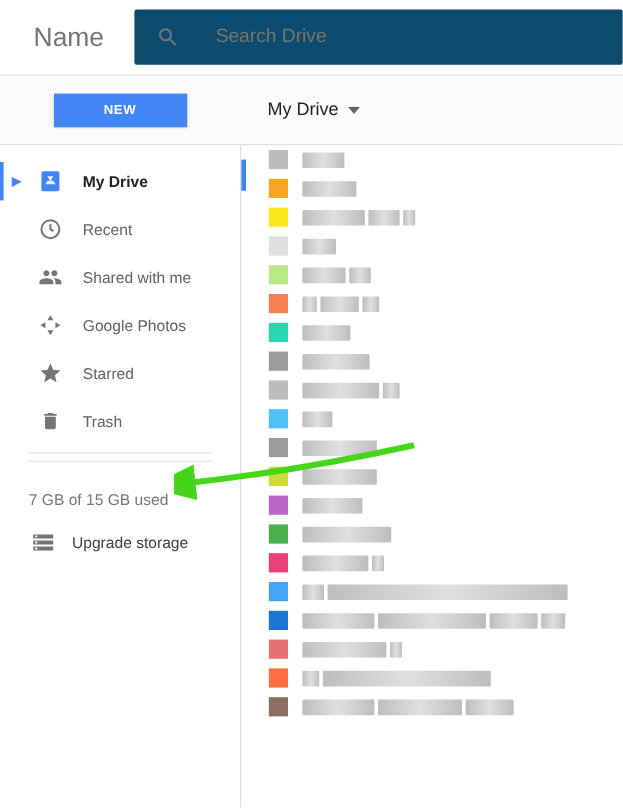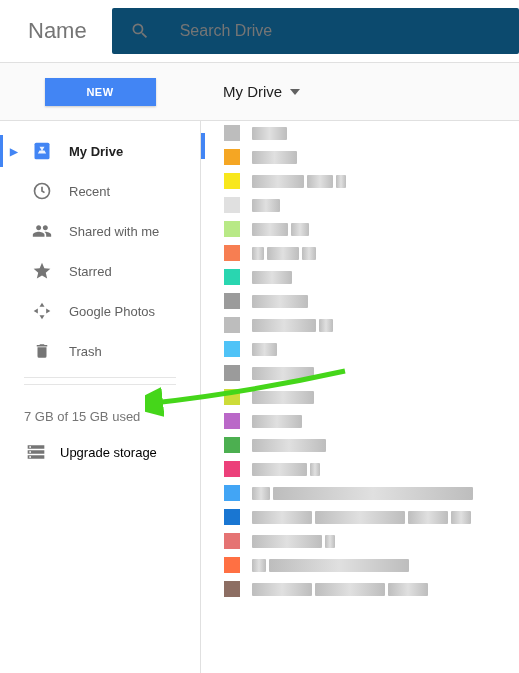--- a/index.html
+++ b/index.html
@@ -27,21 +27,21 @@
 .sidebar { width: 200px; padding-top: 10px; }
 .nav-item { height: 40px; display: flex; align-items: center; padding-left: 30px; font-size: 13px; color: #616161; cursor: pointer; position: relative; }
 .nav-item .icon { width: 24px; display:flex; justify-content:center; color: #757575; }
 .nav-item .lbl { margin-left: 15px; }
 .nav-item.active { color: #212121; font-weight: bold; }
 .nav-item.active .icon { color: #4285F4; }
 .nav-item.active::before { content:''; position:absolute; left:0; top:4px; bottom:4px; width:3px; background:#4285F4; }
 .nav-item.active .expand-caret { position:absolute; left:10px; color:#4285F4; font-size:10px; }
 .nav-sep { border-top: 1px solid #e5e5e5; margin: 6px 24px 6px 24px; }
 .sidebar-footer { padding: 18px 0 0 24px; font-size: 13px; color: #757575; }
-.upgrade { display:flex; align-items:center; margin-top: 18px; cursor:pointer; color:#000000; }
+.upgrade { display:flex; align-items:center; margin-top: 18px; cursor:pointer; color:#404040; }
 .upgrade .icon { width:24px; display:flex; justify-content:center; color:#757575; }
 .upgrade .lbl { margin-left: 12px; }
 
 
 .content { flex:1; border-left: 1px solid #e0e0e0; display:flex; flex-direction:column; overflow:hidden; }
 .colhead { height: 30px; display:flex; align-items:center; padding-left: 23px; font-size: 12px; color:#616161; border-bottom: 1px solid #e0e0e0; position:relative; }
 .colhead .sort { margin-left: 6px; }
 .active-marker { position:absolute; left:0; top:12px; width:4px; height:26px; background:#4285F4; }
 .files { flex:1; overflow:hidden; position:relative; }
 .file-row { height: 24px; display:flex; align-items:center; padding-left: 23px; }
@@ -114,33 +114,33 @@
         <svg width="20" height="20" viewBox="0 0 24 24" fill="#757575">
             <path d="M16 11c1.66 0 3-1.34 3-3s-1.34-3-3-3-3 1.34-3 3 1.34 3 3 3zm-8 0c1.66 0 3-1.34 3-3S9.66 5 8 5 5 6.34 5 8s1.34 3 3 3zm0 2c-2.33 0-7 1.17-7 3.5V19h14v-2.5c0-2.33-4.67-3.5-7-3.5zm8 0c-.29 0-.62.02-.97.05 1.16.84 1.97 1.97 1.97 3.45V19h6v-2.5c0-2.33-4.67-3.5-7-3.5z"></path>
           </svg>
       </span>
       <span class="lbl">Shared with me</span>
     </div>
 
     <div class="nav-item">
       <span class="icon">
         <svg width="20" height="20" viewBox="0 0 24 24" fill="#757575">
+            <path d="M12 2l3 5H9l3-5zm10 10l-5 3V9l5 3zM12 22l-3-5h6l-3 5zM2 12l5-3v6l-5-3z"></path>
+          </svg>
+      </span>
+      <span class="lbl">Google Photos</span>
+    </div>
+
+    <div class="nav-item">
+      <span class="icon">
+        <svg width="20" height="20" viewBox="0 0 24 24" fill="#757575">
             <path d="M12 17.27L18.18 21l-1.64-7.03L22 9.24l-7.19-.61L12 2 9.19 8.63 2 9.24l5.46 4.73L5.82 21z"></path>
           </svg>
       </span>
       <span class="lbl">Starred</span>
-    </div>
-
-    <div class="nav-item">
-      <span class="icon">
-        <svg width="20" height="20" viewBox="0 0 24 24" fill="#757575">
-            <path d="M12 2l3 5H9l3-5zm10 10l-5 3V9l5 3zM12 22l-3-5h6l-3 5zM2 12l5-3v6l-5-3z"></path>
-          </svg>
-      </span>
-      <span class="lbl">Google Photos</span>
     </div>
 
     <div class="nav-item">
       <span class="icon">
         <svg width="18" height="18" viewBox="0 0 24 24" fill="#757575">
             <path d="M6 19a2 2 0 002 2h8a2 2 0 002-2V7H6v12zM19 4h-3.5l-1-1h-5l-1 1H5v2h14V4z"></path>
           </svg>
       </span>
       <span class="lbl">Trash</span>
     </div>

